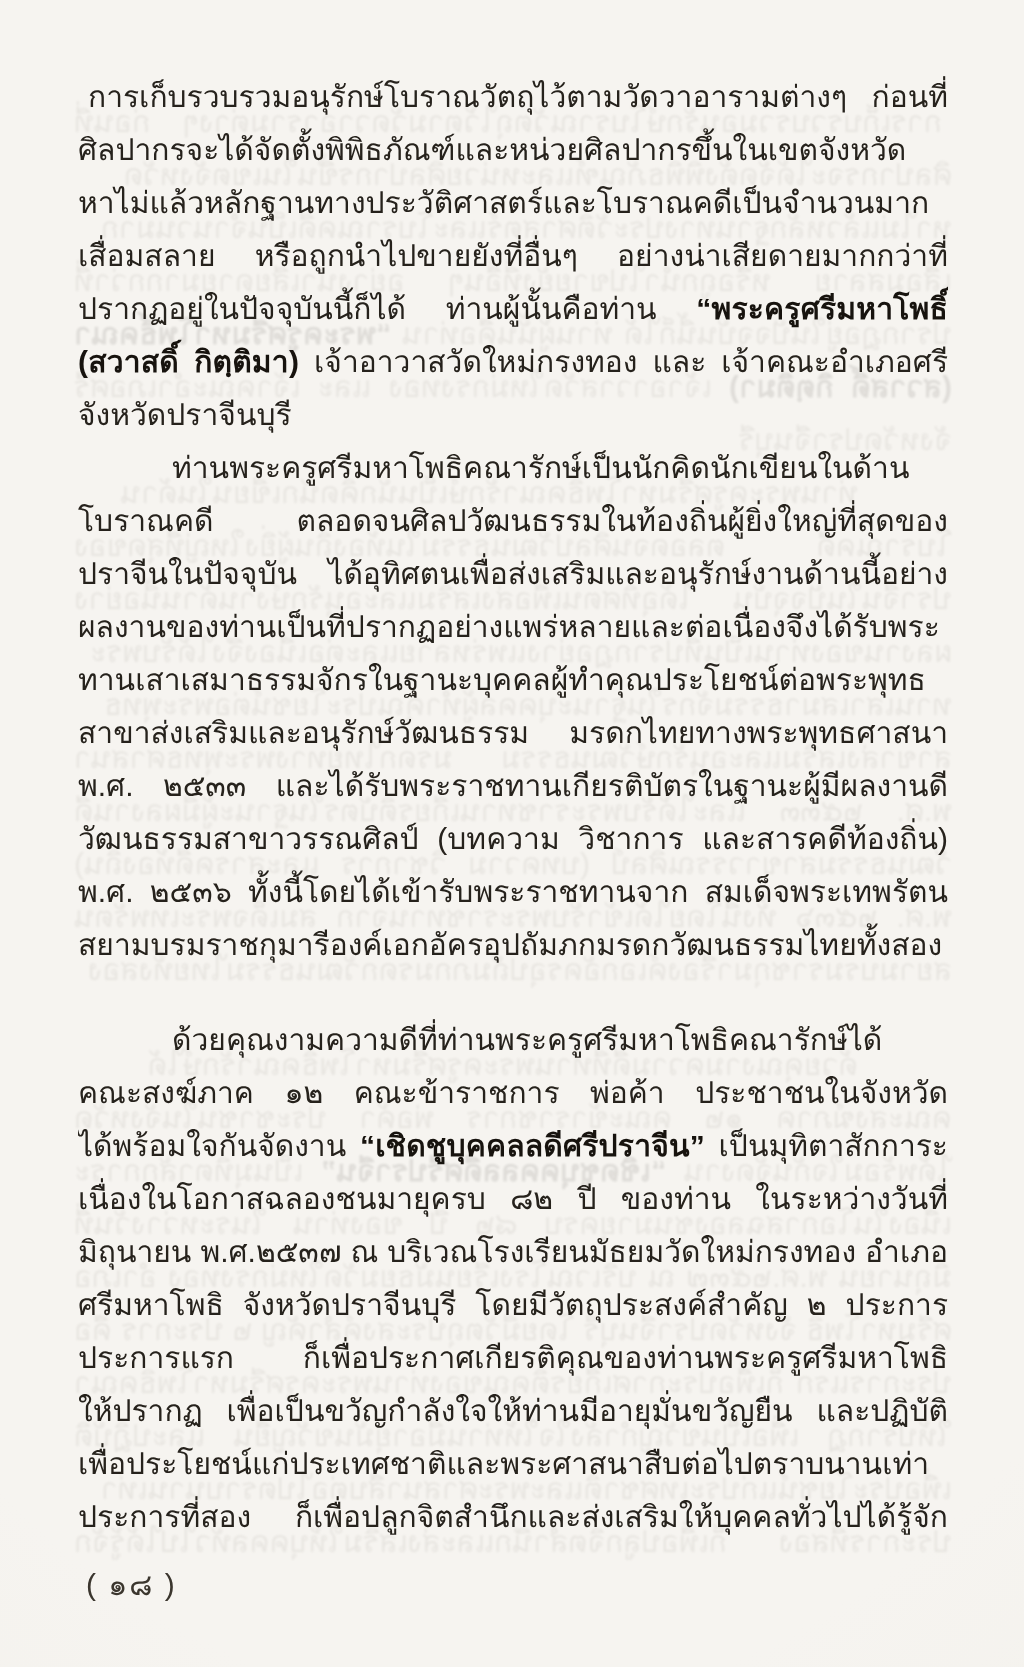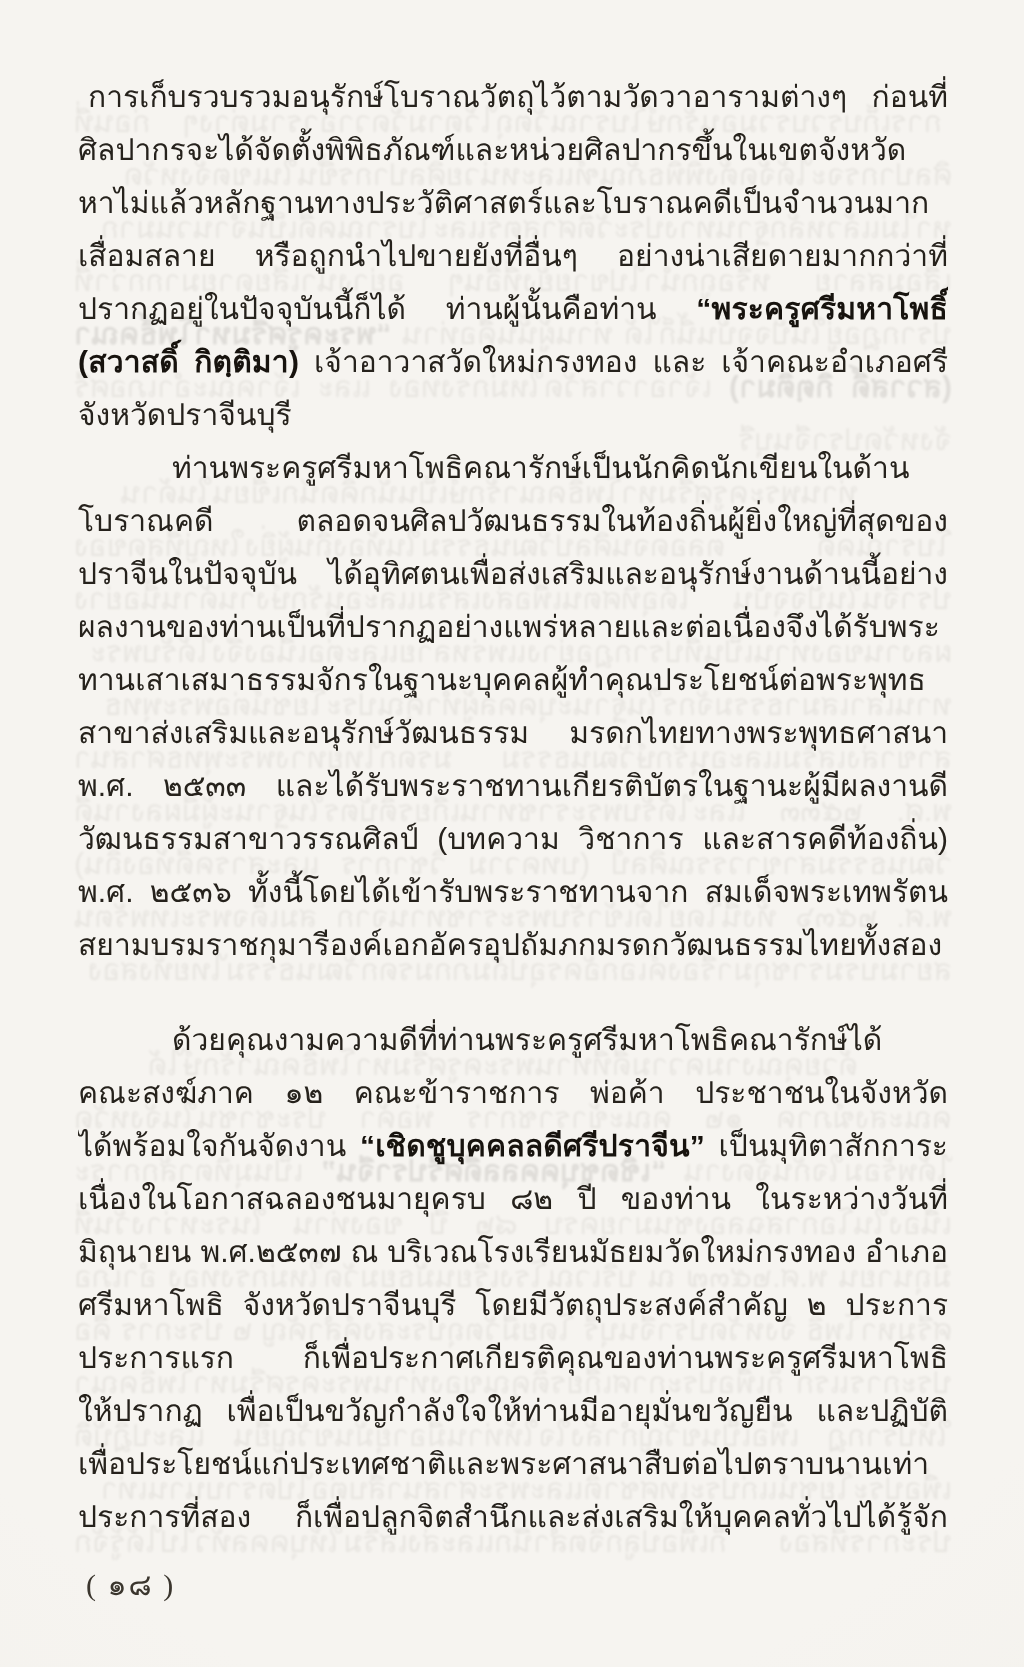--- a/index.html
+++ b/index.html
@@ -55,21 +55,20 @@
     letter-spacing:0.2px;
   }
   .page-number{
     position:absolute;
     left:86px;top:1560px;
     font-size:30px;
     line-height:50px;
     color:#3b362e;
     letter-spacing:2px;
     z-index:2;
-    font-family:Liberation Serif, serif;
   }
 </style>
 </head>
 <body>
 
 <div class="page">
   <div class="ghost">
       <div class="" style="font-size: 30px; line-height: 53px;">
         <div class="para">
           <div class="line" style="text-indent: 10px;"><span class="seg">การเก็บรวบรวมอนุรักษ์โบราณวัตถุไว้ตามวัดวาอารามต่างๆ ก่อนที่กรม</span></div>

